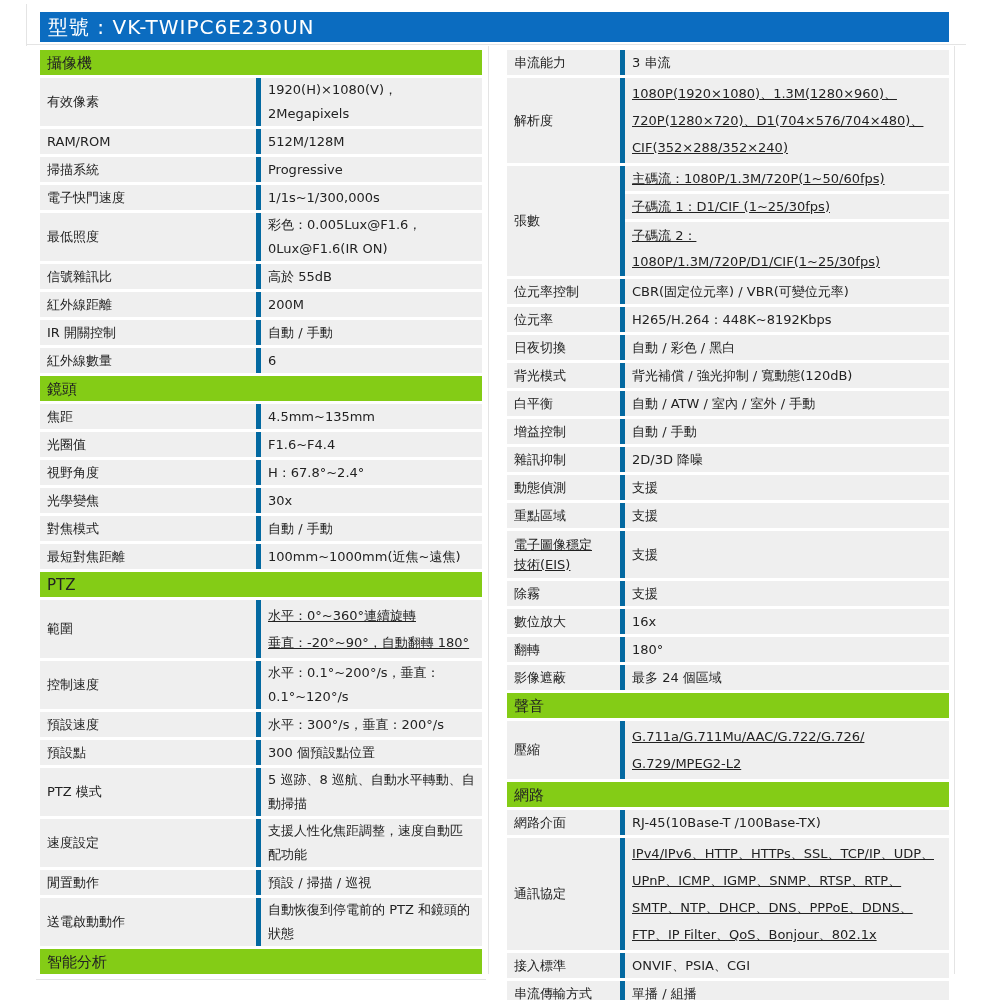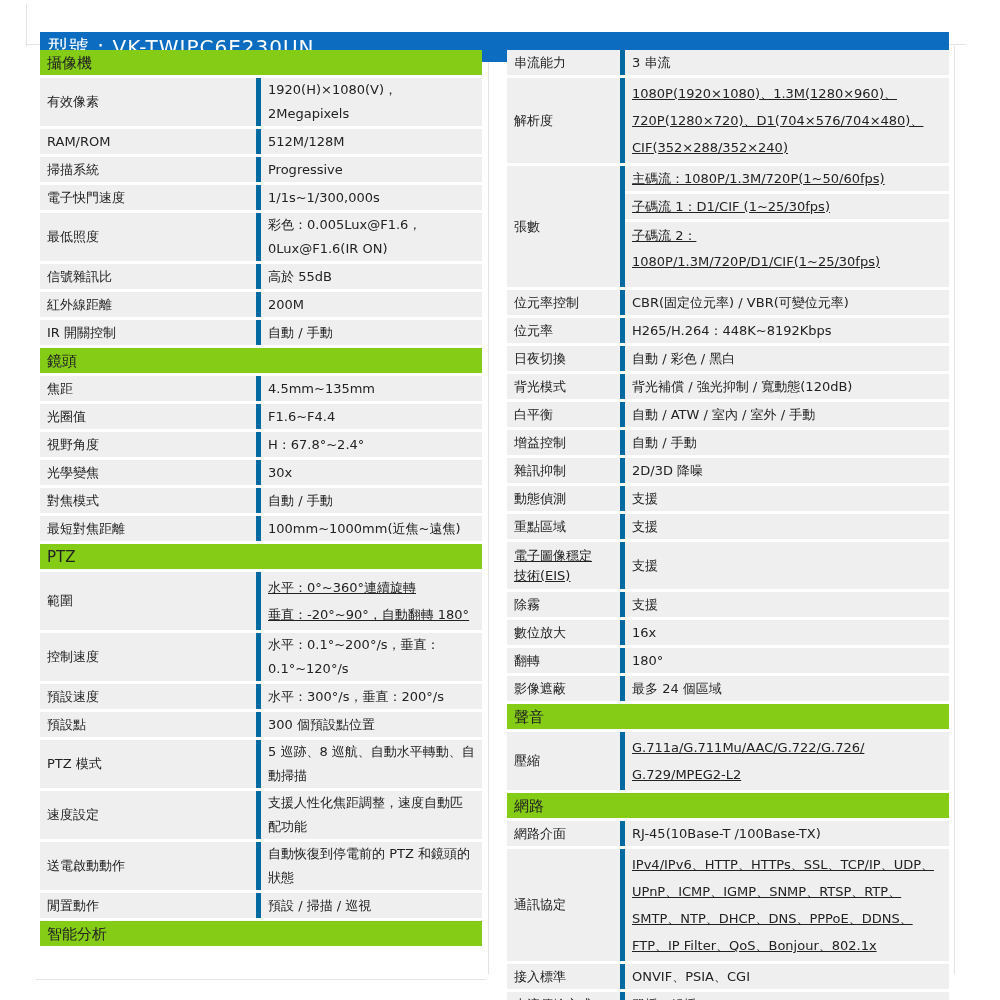--- a/index.html
+++ b/index.html
@@ -1,18 +1,18 @@
 <!DOCTYPE html>
 <html><head>
 <meta charset="utf-8">
 <style>
   html,body{margin:0;padding:0;background:#fff;}
   body{width:1000px;height:1000px;position:relative;overflow:hidden;font-family:"DejaVu Sans","Liberation Sans",sans-serif;color:#222;}
   .frame-line{position:absolute;background:#e4e4e4;}
-  .title-bar{position:absolute;left:40px;top:12px;width:909px;height:30px;background:#0b6cc0;color:#fff;font-size:20px;line-height:30px;padding-left:8px;box-sizing:border-box;letter-spacing:1px;margin-top:20px;}
+  .title-bar{position:absolute;left:40px;top:12px;width:909px;height:30px;background:#0b6cc0;color:#fff;font-size:20px;line-height:30px;padding-left:8px;box-sizing:border-box;letter-spacing:1px;}
   .col{position:absolute;top:50px;}
   .col.left{left:40px;width:442px;}
   .col.right{left:507px;width:442px;}
   table{border-collapse:separate;border-spacing:0 3px;width:100%;margin-top:-3px;table-layout:fixed;}
   td{background:#efefef;font-size:13px;padding:0 7px;vertical-align:middle;line-height:24px;}
   td.lbl{width:98px;border-right:5px solid #0369a1;}
   .right td.lbl{width:99px;}
   tr.row td{height:25px;}
   tr.section td{background:#84cc16;font-size:15px;height:25px;font-weight:normal;}
   .v-line{display:block;text-decoration:underline;}
@@ -61,20 +61,24 @@
           <td class="val">高於 55dB</td>
         </tr>
         <tr class="row">
           <td class="lbl">紅外線距離</td>
           <td class="val">200M</td>
         </tr>
         <tr class="row">
           <td class="lbl">IR 開關控制</td>
           <td class="val">自動 / 手動</td>
         </tr>
+        <tr class="row">
+          <td class="lbl">紅外線數量</td>
+          <td class="val">6</td>
+        </tr>
         <tr class="section">
           <td colspan="2">鏡頭</td>
         </tr>
         <tr class="row">
           <td class="lbl">焦距</td>
           <td class="val">4.5mm~135mm</td>
         </tr>
         <tr class="row">
           <td class="lbl">光圈值</td>
           <td class="val">F1.6~F4.4</td>
@@ -119,26 +123,26 @@
         </tr>
         <tr class="row">
           <td class="lbl">PTZ 模式</td>
           <td class="val">5 巡跡、8 巡航、自動水平轉動、自動掃描</td>
         </tr>
         <tr class="row">
           <td class="lbl">速度設定</td>
           <td class="val">支援人性化焦距調整，速度自動匹配功能</td>
         </tr>
         <tr class="row">
+          <td class="lbl">閒置動作</td>
+          <td class="val">預設 / 掃描 / 巡視</td>
+        </tr>
+        <tr class="row">
           <td class="lbl">送電啟動動作</td>
           <td class="val">自動恢復到停電前的 PTZ 和鏡頭的狀態</td>
-        </tr>
-        <tr class="row">
-          <td class="lbl">閒置動作</td>
-          <td class="val">預設 / 掃描 / 巡視</td>
         </tr>
         <tr class="section">
           <td colspan="2">智能分析</td>
         </tr>
       </tbody>
     </table>
 </div>
 <div class="col right">
   <table>
       <tbody id="tbody-right">
@@ -159,21 +163,21 @@
           <td class="val" style="">
             <span class="v-line">主碼流：1080P/1.3M/720P(1~50/60fps)</span>
           </td>
         </tr>
         <tr class="row">
           <td class="val" style="">
             <span class="v-line">子碼流 1：D1/CIF (1~25/30fps)</span>
           </td>
         </tr>
         <tr class="row">
-          <td class="val" style="line-height:26px;padding-top:1px;padding-bottom:12px;">
+          <td class="val" style="line-height:26px;padding-top:1px;padding-bottom:1px;">
             <span class="v-line">子碼流 2：</span>
             <span class="v-line">1080P/1.3M/720P/D1/CIF(1~25/30fps)</span>
           </td>
         </tr>
         <tr class="row">
           <td class="lbl">位元率控制</td>
           <td class="val">CBR(固定位元率) / VBR(可變位元率)</td>
         </tr>
         <tr class="row">
           <td class="lbl">位元率</td>

